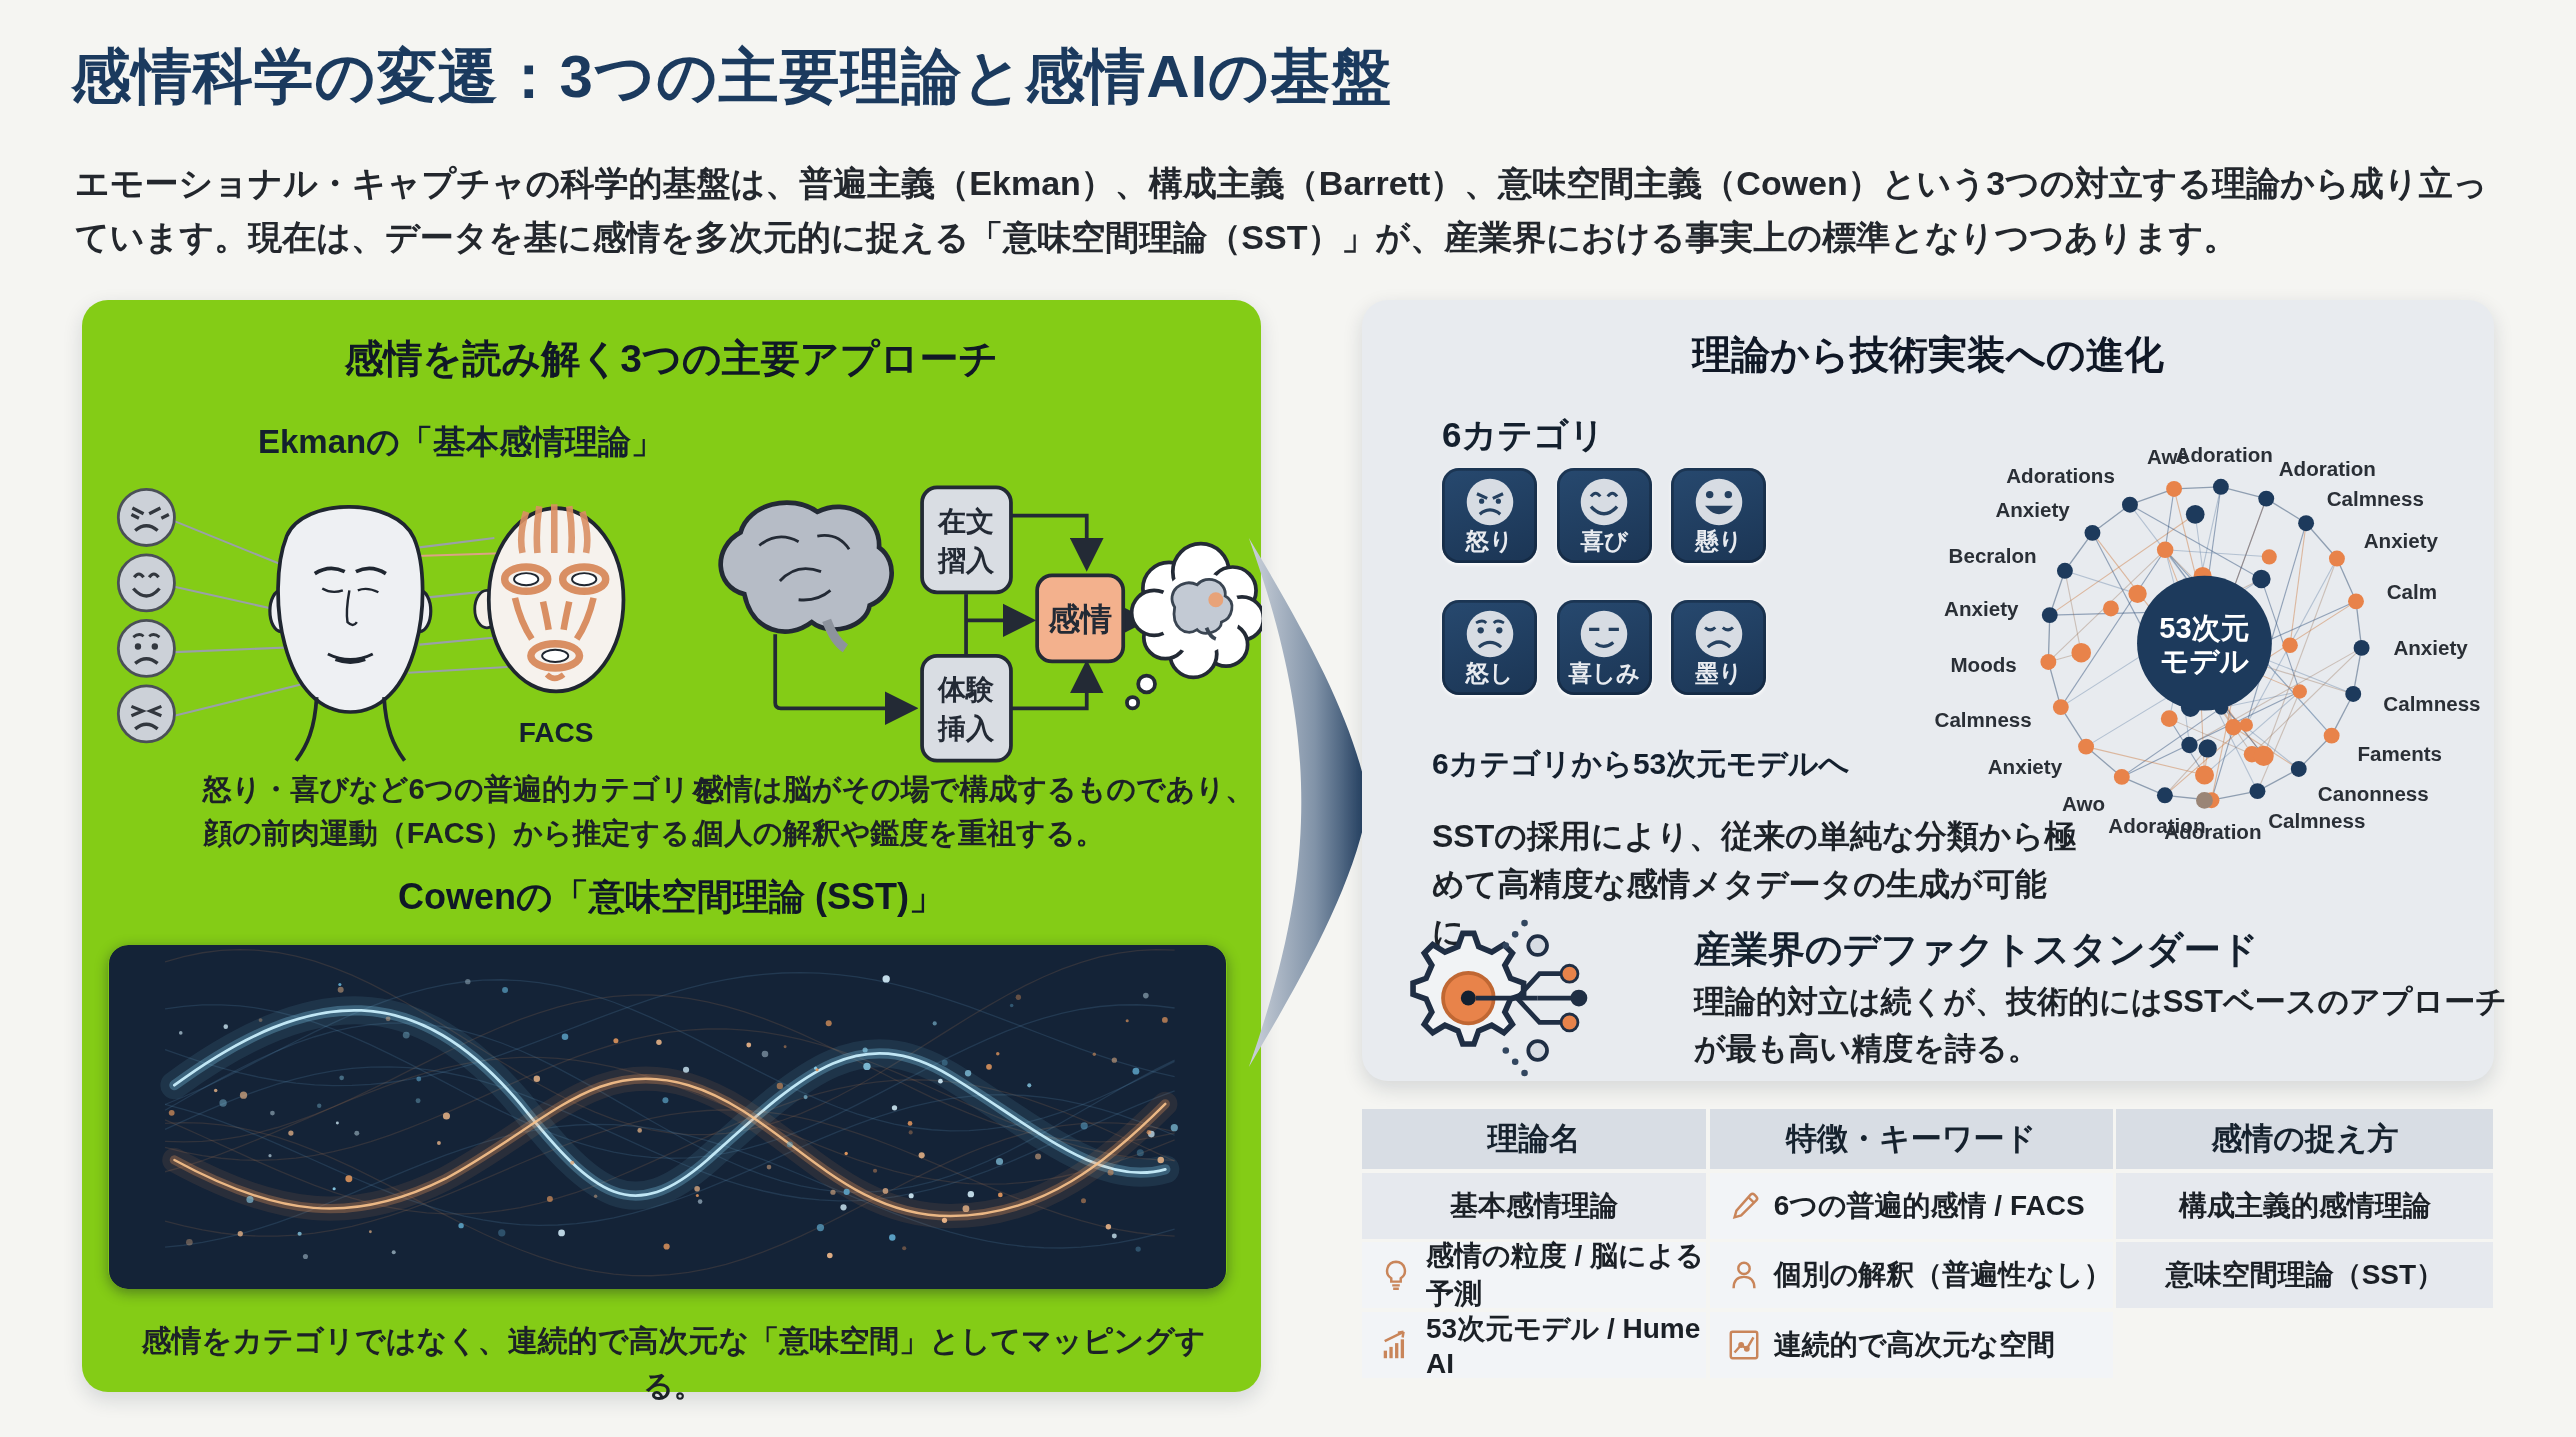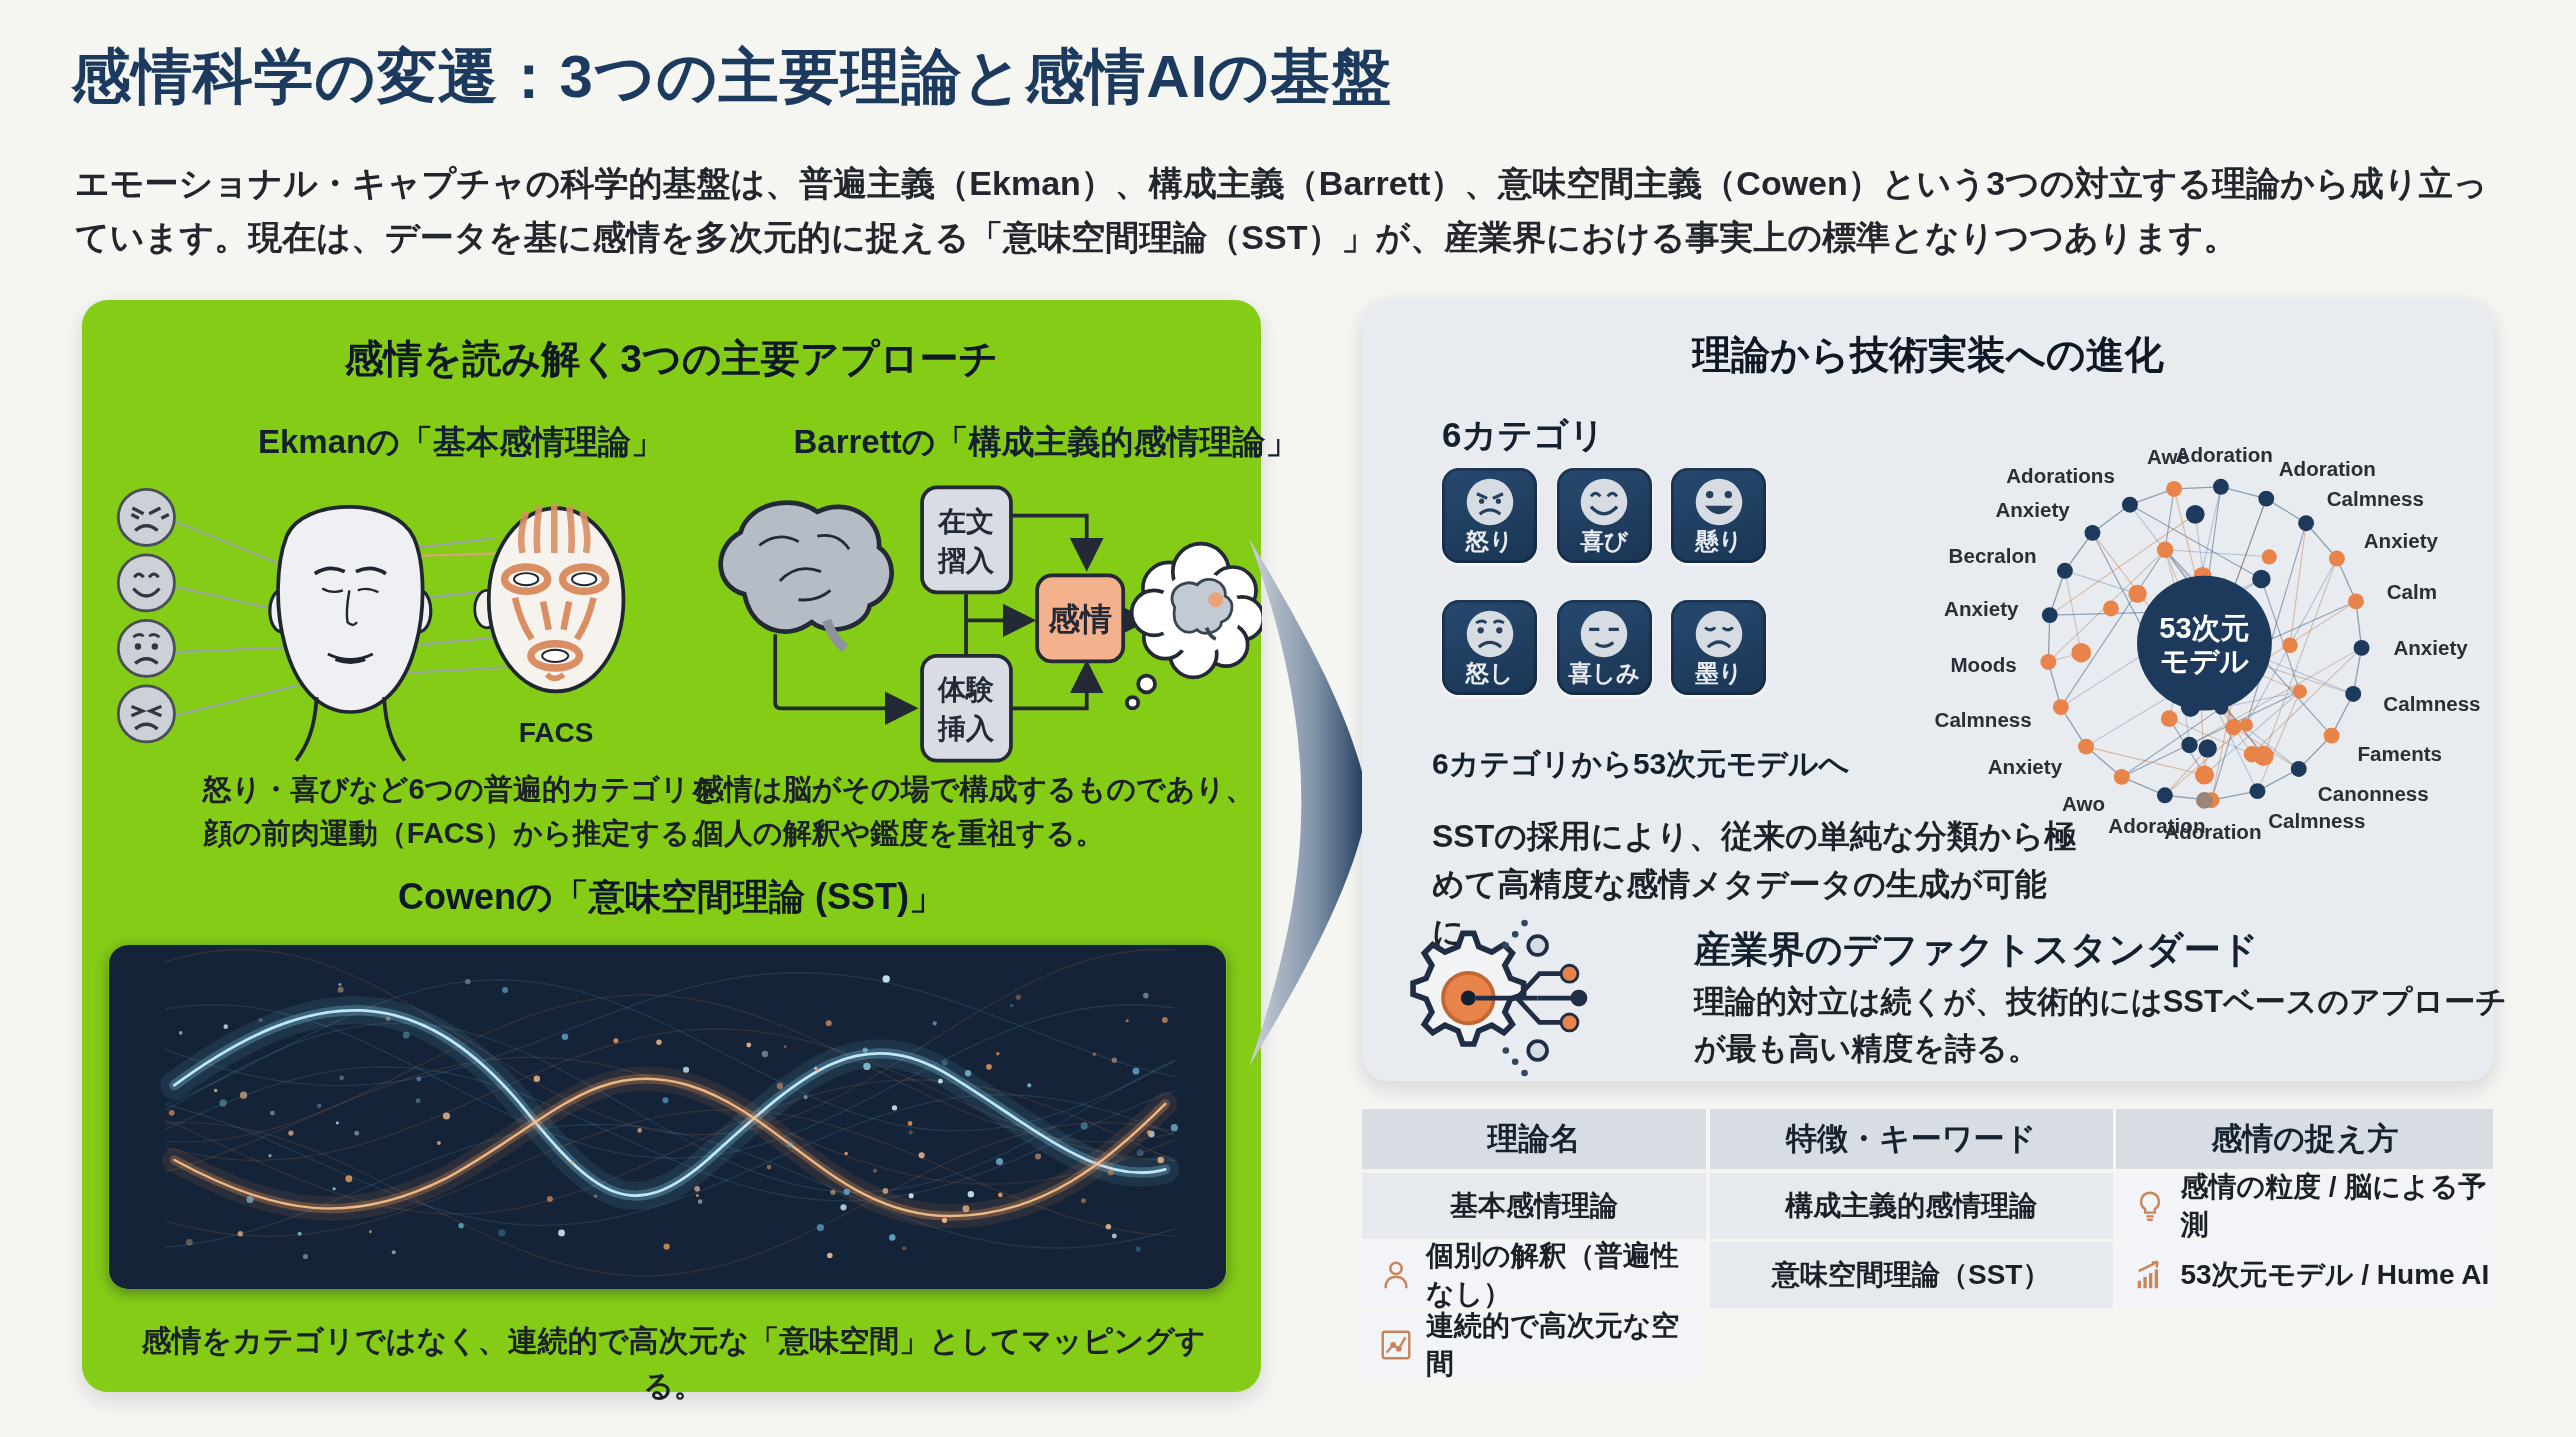--- a/index.html
+++ b/index.html
@@ -74,21 +74,20 @@
 </head>
 <body>
 
 <div class="abs" id="page-title">感情科学の変遷：3つの主要理論と感情AIの基盤</div>
 <div class="abs" id="page-intro">エモーショナル・キャプチャの科学的基盤は、普遍主義（Ekman）、構成主義（Barrett）、意味空間主義（Cowen）という3つの対立する理論から成り立っています。現在は、データを基に感情を多次元的に捉える「意味空間理論（SST）」が、産業界における事実上の標準となりつつあります。</div>
 
 <div class="abs panel" id="left-panel">
   <div class="panel-title" style="top:32px;">感情を読み解く3つの主要アプローチ</div>
 
   <div class="col-heading" style="left:103px;top:120px;width:552px;">Ekmanの「基本感情理論」</div>
-  <div class="col-heading" style="left:674px;top:120px;width:580px;">Barrettの「構成主義的感情理論」</div>
 
   <svg class="abs" style="left:20.6px;top:180px;" width="562" height="290" viewBox="0 0 600 310">
 
     <g stroke="#9aa0a8" stroke-width="2.2">
       <line x1="76" y1="44" x2="214" y2="100"></line>
       <line x1="76" y1="114" x2="218" y2="146"></line>
       <line x1="76" y1="184" x2="222" y2="178"></line>
       <line x1="76" y1="252" x2="238" y2="212"></line>
       <line x1="338" y1="72" x2="418" y2="62"></line>
       <line x1="342" y1="126" x2="420" y2="118"></line>
@@ -627,20 +626,28 @@
 </svg>
 <div class="abs big-sub" style="left:1694px;top:925px;font-size:37px;">産業界のデファクトスタンダード</div>
 <div class="abs body-text" style="left:1694px;top:979px;width:814px;font-size:31px;">理論的対立は続くが、技術的にはSSTベースのアプローチが最も高い精度を詩る。</div>
 
 <div class="abs" id="theory-table">
   <div class="th">理論名</div>
   <div class="th">特徴・キーワード</div>
   <div class="th">感情の捉え方</div>
 
   <div class="td theory">基本感情理論</div>
+  <div class="td val">
+    <span class="cell-icon">
+      <svg width="34" height="34" viewBox="0 0 36 36">
+          <path d="M8 30 L10 23 L25 6 Q27 4 29 6 L31 8 Q33 10 31 12 L15 28 Z M23 9 l5 5" fill="none" stroke="#c9855a" stroke-width="2.6"></path>
+        </svg>
+    </span>
+      <span>6つの普遍的感情 / FACS</span>
+  </div>
 
   <div class="td theory">構成主義的感情理論</div>
   <div class="td val">
     <span class="cell-icon">
       <svg width="34" height="34" viewBox="0 0 36 36">
           <g fill="none" stroke="#c9855a" stroke-width="2.6">
             <path d="M18 4 a9.5 9.5 0 0 1 5 17.5 l0 3.5 l-10 0 l0 -3.5 A9.5 9.5 0 0 1 18 4 Z"></path>
             <path d="M14 29 h8 M15 32.5 h6"></path>
           </g>
         </svg>

